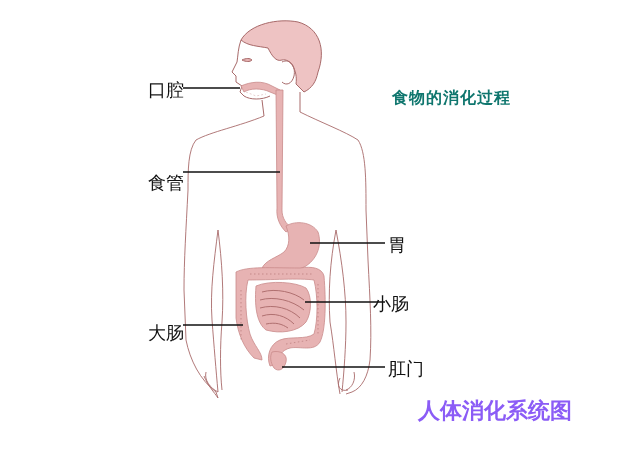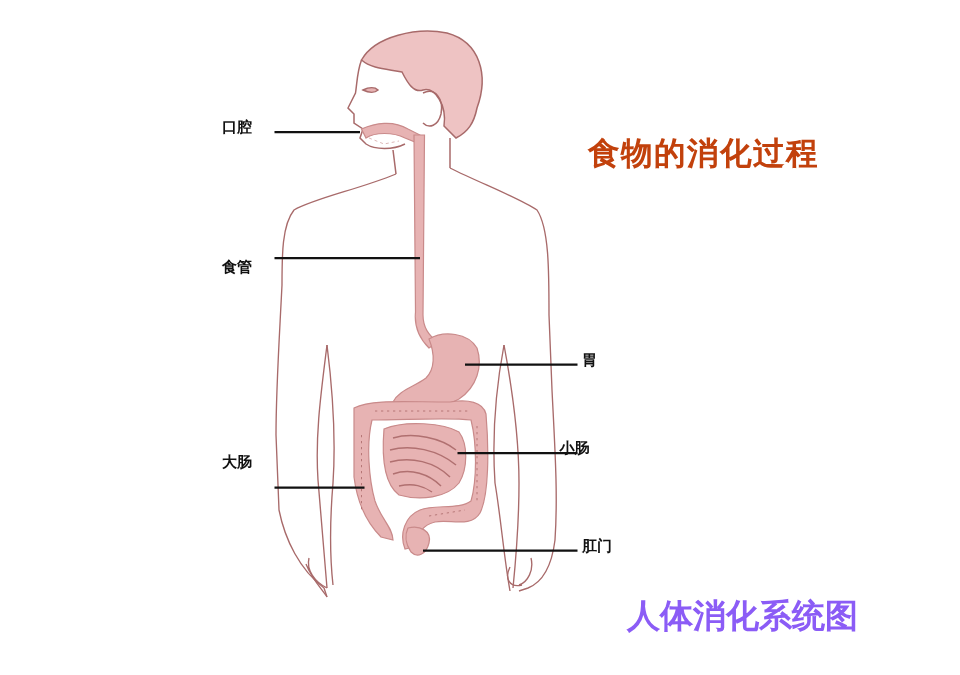--- a/index.html
+++ b/index.html
@@ -10,33 +10,33 @@
       overflow: hidden;
       font-family: "DejaVu Sans", sans-serif;
     }
     #diagram {
       position: absolute; left: 0; top: 0;
       width: 640px; height: 450px;
     }
     .label {
       position: absolute;
       font-family: "DejaVu Sans", sans-serif;
-      font-weight: bold;
-      font-size: 10px;
+      font-weight: normal;
+      font-size: 18px;
       color: #111111;
       line-height: 1;
       white-space: nowrap;
     }
     .title-process {
       position: absolute;
       left: 392px; top: 88px;
       font-family: "DejaVu Serif", serif;
       font-weight: bold;
-      font-size: 21px;
-      color: #c2410c;
+      font-size: 16px;
+      color: #0f766e;
       letter-spacing: 1px;
       white-space: nowrap;
     }
     .title-system {
       position: absolute;
       left: 418px; top: 396px;
       font-family: "DejaVu Sans", sans-serif;
       font-weight: bold;
       font-size: 22px;
       color: #8b5cf6;
@@ -107,17 +107,17 @@
     <line x1="305" y1="302" x2="385" y2="302"></line>
     <line x1="183" y1="325" x2="243" y2="325"></line>
     <line x1="282" y1="367" x2="385" y2="367"></line>
   </g>
 </svg>
 
 <div class="label" style="left:148px; top:81px;">口腔</div>
 <div class="label" style="left:148px; top:174px;">食管</div>
 <div class="label" style="left:388px; top:236px;">胃</div>
 <div class="label" style="left:373px; top:295px;">小肠</div>
-<div class="label" style="left:148px; top:304px;">大肠</div>
+<div class="label" style="left:148px; top:324px;">大肠</div>
 <div class="label" style="left:388px; top:360px;">肛门</div>
 
 <div class="title-process">食物的消化过程</div>
 <div class="title-system">人体消化系统图</div>
 
 </body></html>

